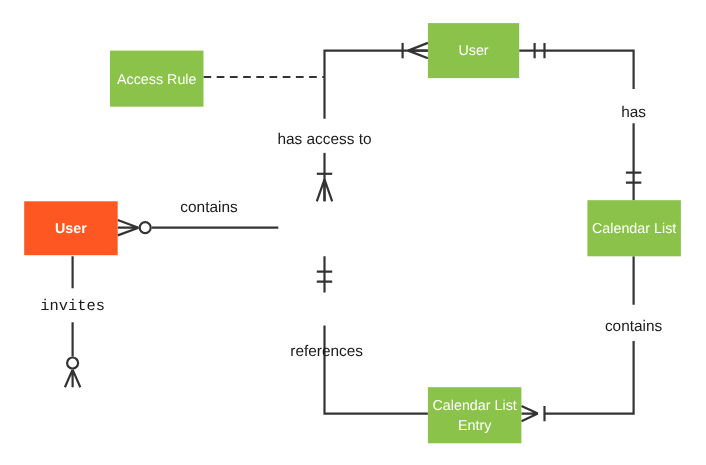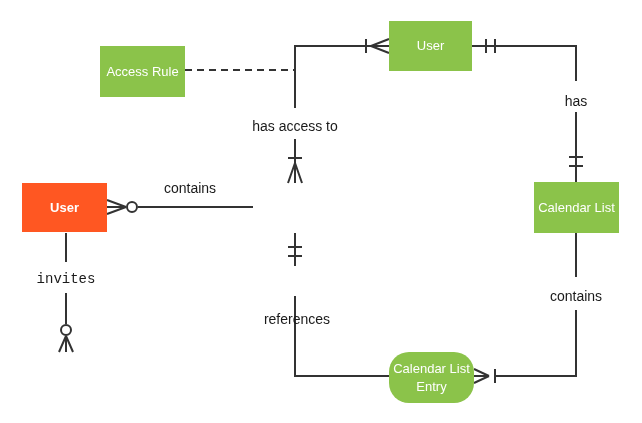--- a/index.html
+++ b/index.html
@@ -134,21 +134,21 @@
   <div class="entity orange" style="left:22px; top:183px; width:85px; height:49px;">
     <span>User</span>
   </div>
 
 
   <div class="entity green" style="left:534px; top:182px; width:85px; height:51px;">
     <span>Calendar List</span>
   </div>
 
 
-  <div class="entity green" style="left:389px; top:352px; width:85px; height:51px;border-radius:20px;">
+  <div class="entity green" style="left:389px; top:352px; width:85px; height:51px;">
     <span>Calendar List Entry</span>
   </div>
 
   <div class="rel-label" style="left:150px; top:180px; width:80px;">contains</div>
 
   <div class="rel-label" style="left:26px; top:271px; width:80px;font-family:Liberation Mono, monospace;">invites</div>
 
   <div class="rel-label" style="left:245px; top:118px; width:100px;">has access to</div>
 
   <div class="rel-label" style="left:536px; top:93px; width:80px;">has</div>

